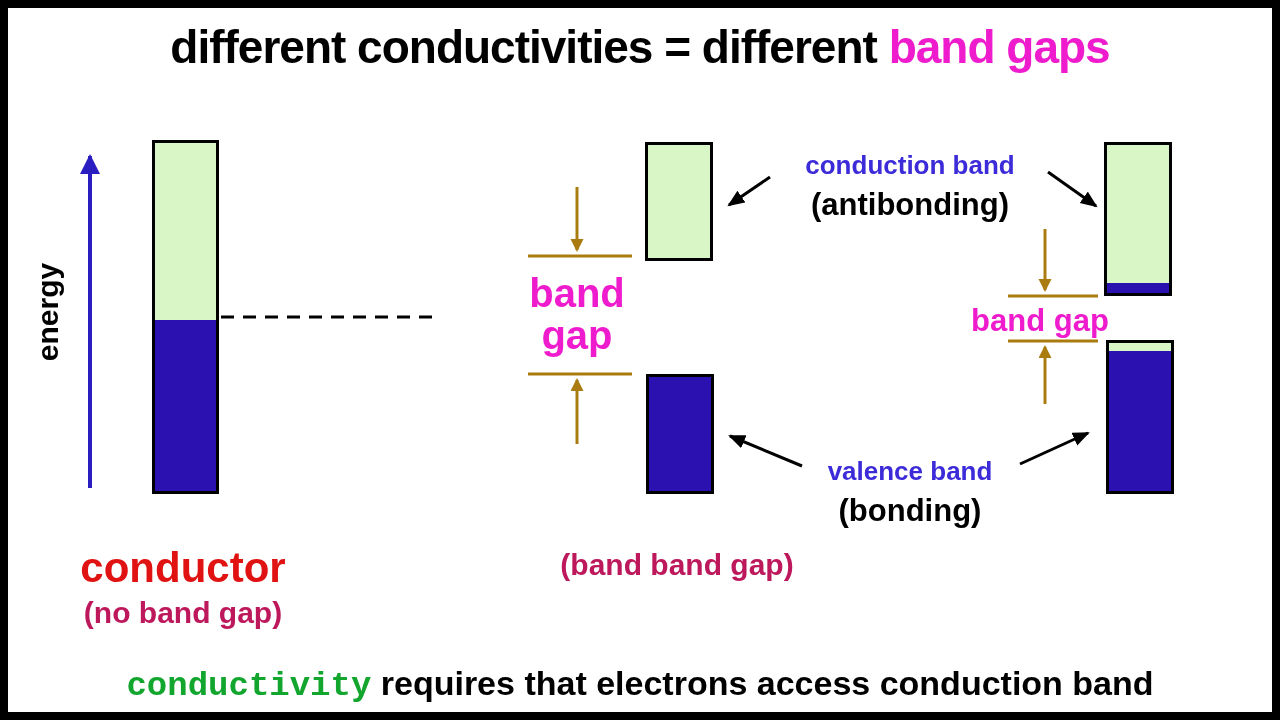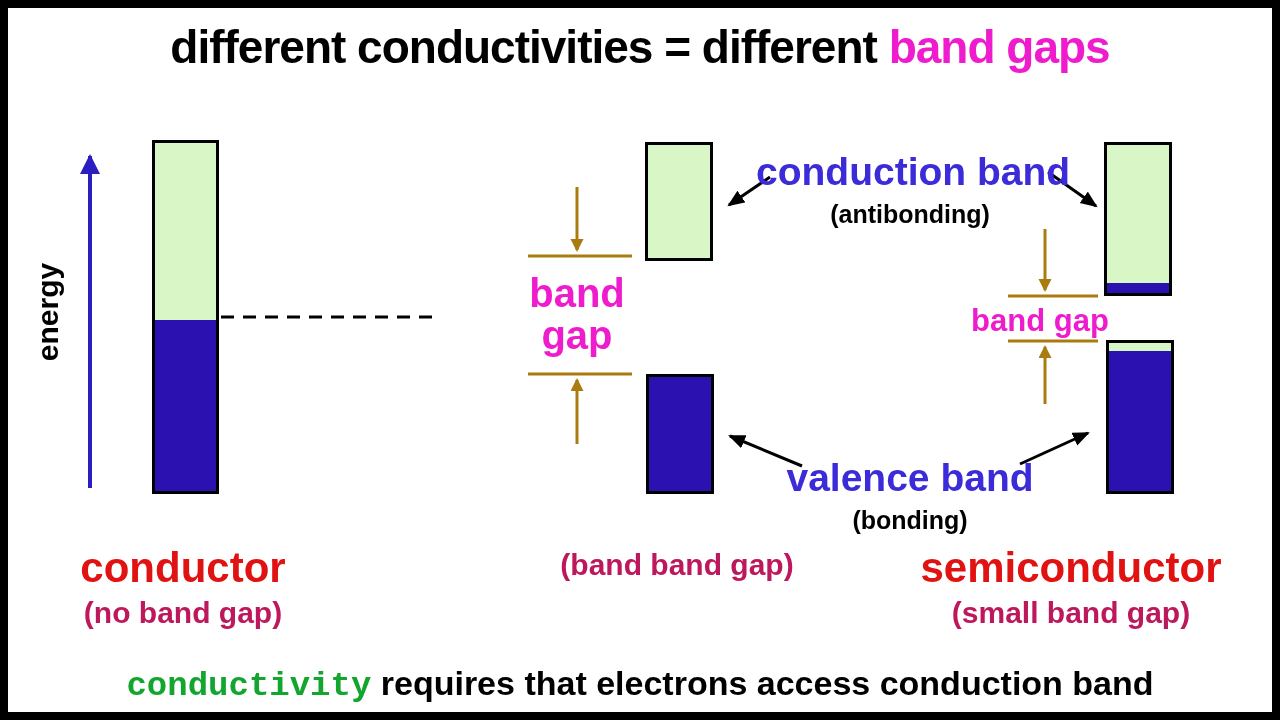--- a/index.html
+++ b/index.html
@@ -81,22 +81,22 @@
   .semi-gap { left: 958px; top: 303px; width: 164px; font-size: 31px; }
 
   .band-annotation {
     position: absolute;
     width: 308px;
     text-align: center;
     z-index: 20;
   }
   .conduction-annotation { left: 756px; top: 150px; }
   .valence-annotation    { left: 756px; top: 456px; }
-  .ba-name { font-size: 39px; font-weight: bold; color: var(--band_label_blue, #3c2bd8); white-space: nowrap; }
-  .ba-sub  { font-size: 25px; font-weight: bold; color: #000; margin-top: 6px; }
+  .ba-name { font-size: 26px; font-weight: bold; color: var(--band_label_blue, #3c2bd8); white-space: nowrap; }
+  .ba-sub  { font-size: 31px; font-weight: bold; color: #000; margin-top: 6px; }
 
   .mat {
     position: absolute;
     width: 330px;
     text-align: center;
     z-index: 20;
   }
   .mat-conductor     { left: 18px;  top: 544px; }
   .mat-insulator     { left: 512px; top: 544px; }
   .mat-semiconductor { left: 906px; top: 544px; }
@@ -188,21 +188,17 @@
 
   <div class="mat mat-conductor">
     <div class="mat-name">conductor</div>
     <div class="mat-sub">(no band gap)</div>
   </div>
 
   <div class="mat mat-insulator">
     <div class="mat-sub">(band band gap)</div>
   </div>
 
-  <div class="mat mat-semiconductor">
-    <div class="mat-name">semiconductor</div>
-    <div class="mat-sub">(small band gap)</div>
-  </div>
 
   <div class="footer"><span class="f-green">conductivity</span><span> requires that electrons access conduction band</span></div>
 
   <div class="frame"></div>
 </div>
 
 </body></html>

